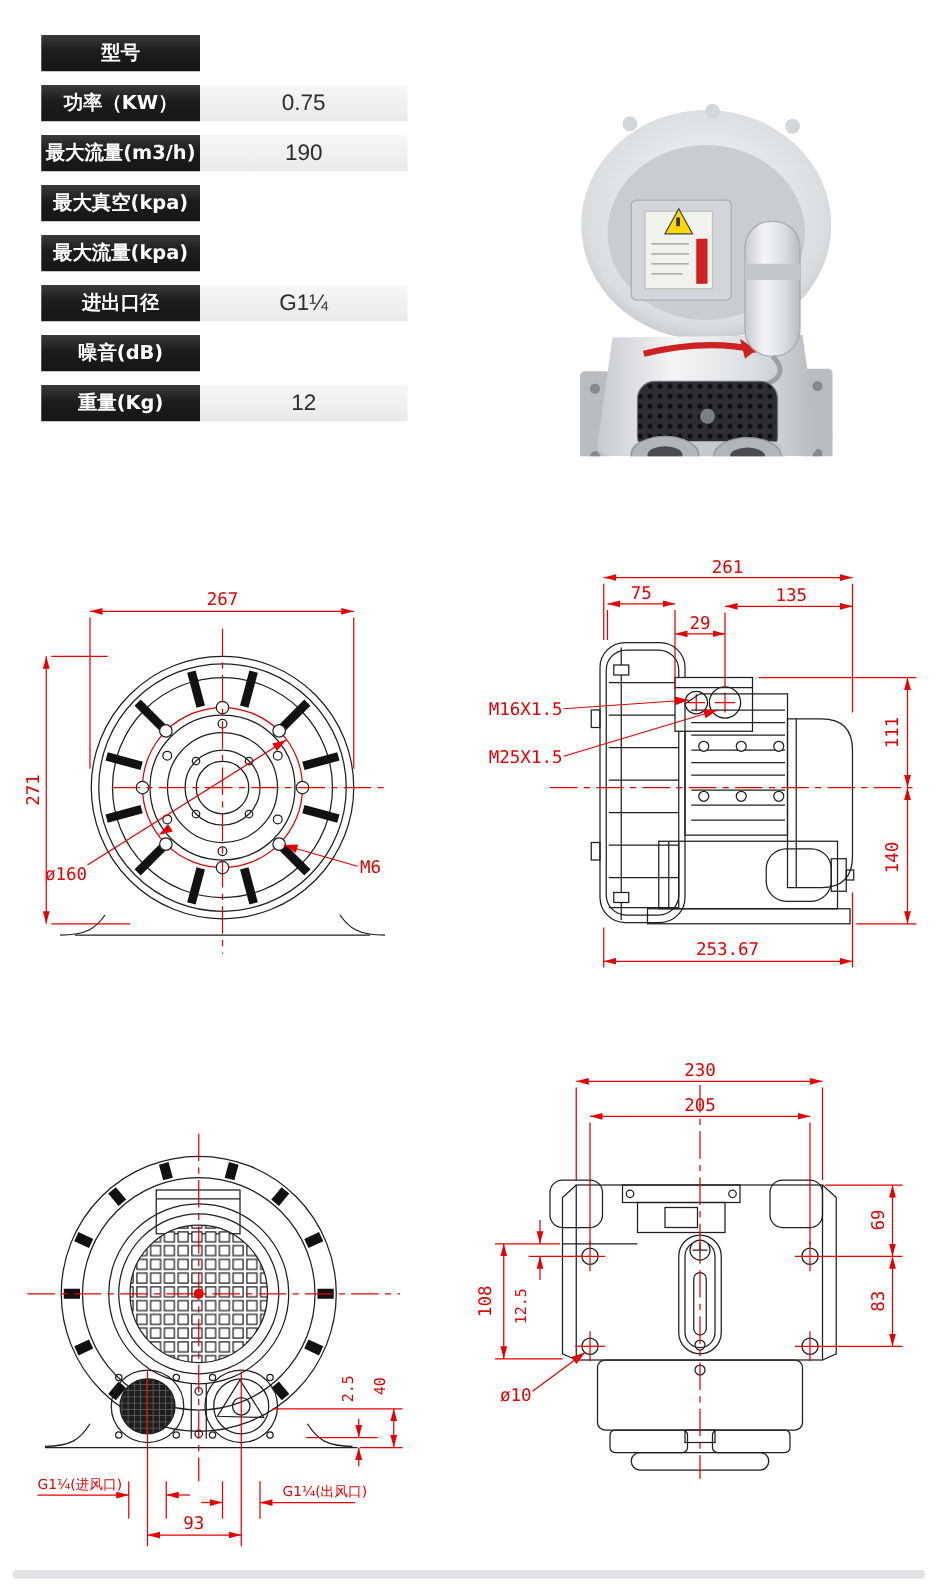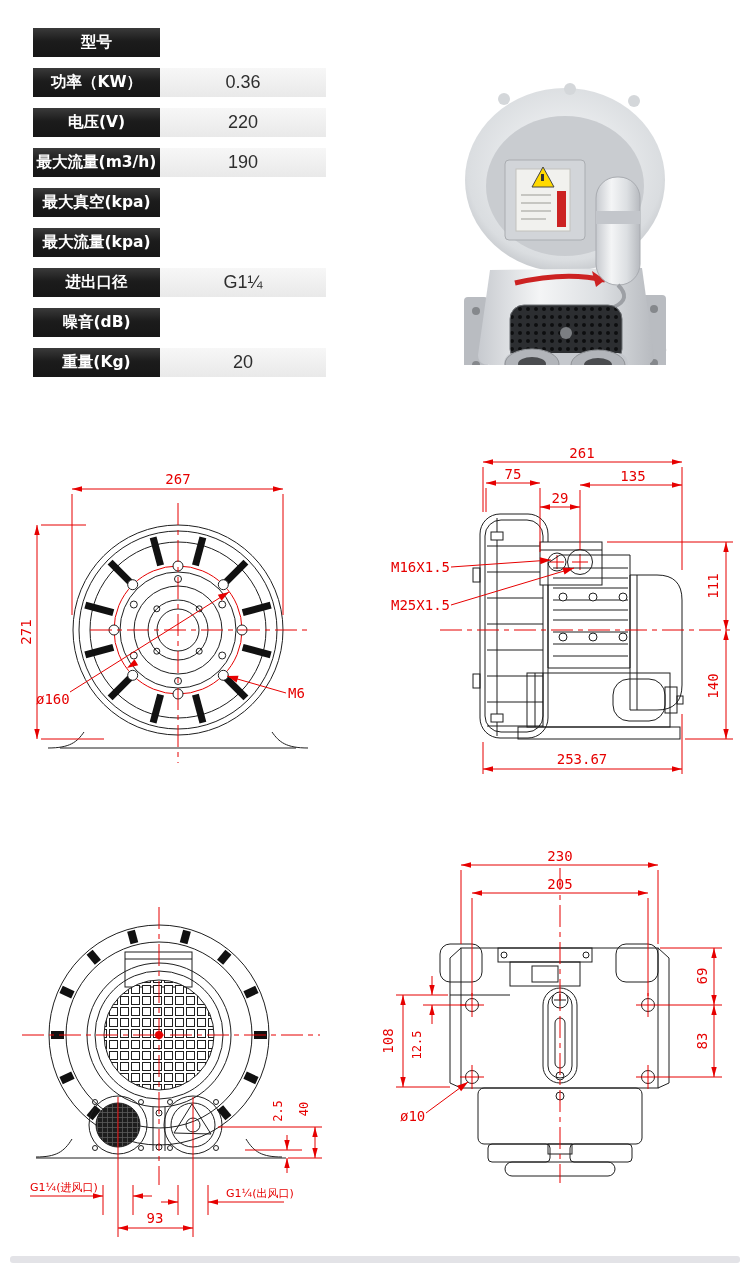--- a/index.html
+++ b/index.html
@@ -34,46 +34,42 @@
 <body>
 
 <div class="page">
 
   <div class="spec-table">
     <div class="spec-row">
       <div class="spec-label">型号</div>
     </div>
     <div class="spec-row">
       <div class="spec-label">功率（KW）</div>
-      <div class="spec-value">0.36</div>
-    </div>
-    <div class="spec-row">
-      <div class="spec-label">电压(V)</div>
-      <div class="spec-value">220</div>
+      <div class="spec-value">0.75</div>
     </div>
     <div class="spec-row">
       <div class="spec-label">最大流量(m3/h)</div>
       <div class="spec-value">190</div>
     </div>
     <div class="spec-row">
       <div class="spec-label">最大真空(kpa)</div>
     </div>
     <div class="spec-row">
       <div class="spec-label">最大流量(kpa)</div>
     </div>
     <div class="spec-row">
       <div class="spec-label">进出口径</div>
       <div class="spec-value">G1¼</div>
     </div>
     <div class="spec-row">
       <div class="spec-label">噪音(dB)</div>
     </div>
     <div class="spec-row">
       <div class="spec-label">重量(Kg)</div>
-      <div class="spec-value">20</div>
+      <div class="spec-value">12</div>
     </div>
   </div>
 
   <svg class="dwg" style="left:420px;top:65px" width="290" height="300" viewBox="0 0 290 300">
     <defs>
       <linearGradient id="silv" x1="0" y1="0" x2="1" y2="0">
         <stop offset="0" stop-color="#c7cacf"></stop>
           <stop offset="0.35" stop-color="#f4f5f6"></stop>
         <stop offset="0.7" stop-color="#dcdfe2"></stop>
           <stop offset="1" stop-color="#b7babf"></stop>

